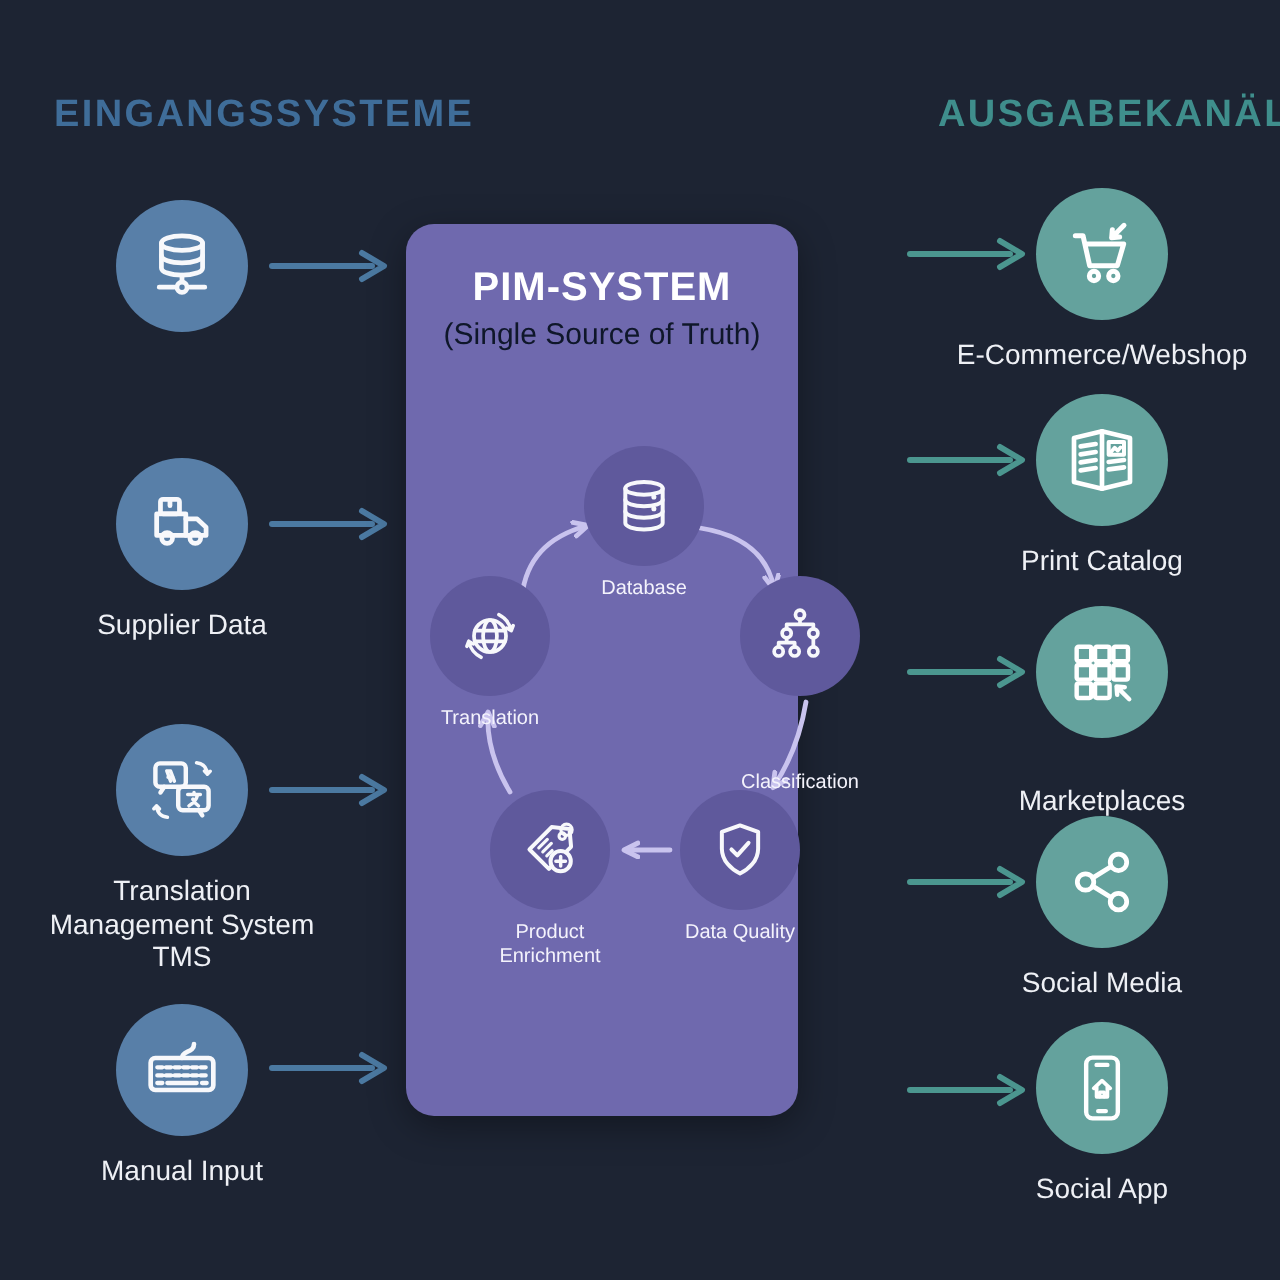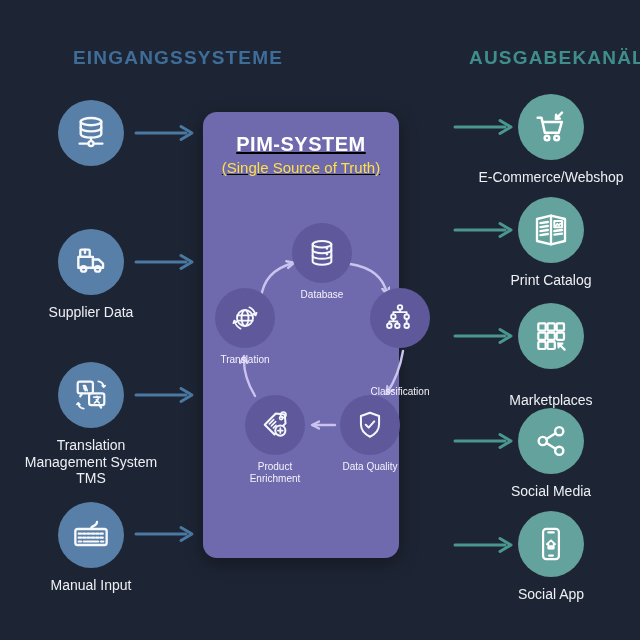--- a/index.html
+++ b/index.html
@@ -12,32 +12,32 @@
     --out-header:#3f8e8c;
     --in-arrow:#4b79a1;
     --out-arrow:#4b968f;
     --cycle-arrow:#c9c3ee;
     --ink:#eef0f5;
   }
   html,body{margin:0;padding:0;}
   body{background:#000;font-family:"Liberation Sans",sans-serif;}
   .stage{position:relative;width:640px;height:640px;background:var(--bg);overflow:hidden;}
   .col-header{position:absolute;font-size:19px;font-weight:bold;letter-spacing:1.2px;white-space:nowrap;}
-  .col-header.left{left:27px;top:47px;color:var(--in-header);margin-left:46px;}
+  .col-header.left{left:27px;top:47px;color:var(--in-header);}
   .col-header.right{left:469px;top:47px;color:var(--out-header);}
   .node{position:absolute;display:flex;flex-direction:column;align-items:center;transform:translateX(-50%);}
   .node .bubble{width:66px;height:66px;border-radius:50%;display:flex;align-items:center;justify-content:center;flex:none;}
   .node.input .bubble{background:var(--in-circle);}
   .node.output .bubble{background:var(--out-circle);}
   .node .lbl{margin-top:9px;font-size:14px;color:var(--ink);text-align:center;white-space:pre-line;line-height:1.18;width:180px;}
   .flow-arrow{position:absolute;}
   .pim-box{position:absolute;left:203px;top:112px;width:196px;height:446px;border-radius:14px;
-    background:var(--box);box-shadow:0 5px 18px rgba(0,0,0,.35);text-decoration:underline;}
+    background:var(--box);box-shadow:0 5px 18px rgba(0,0,0,.35);}
   .pim-title{margin-top:21px;text-align:center;font-size:20px;font-weight:bold;color:#ffffff;letter-spacing:.5px;}
-  .pim-sub{margin-top:3px;text-align:center;font-size:15px;color:#fde047;}
+  .pim-sub{margin-top:3px;text-align:center;font-size:15px;color:#0f172a;}
   .cycle-node{position:absolute;display:flex;flex-direction:column;align-items:center;transform:translateX(-50%);width:120px;}
   .cycle-node .bubble{width:60px;height:60px;border-radius:50%;background:var(--cycle-circle);display:flex;align-items:center;justify-content:center;flex:none;}
   .cycle-node .lbl{margin-top:6px;font-size:10px;color:#f4f3fc;text-align:center;white-space:pre-line;line-height:1.2;}
   .cycle-arrows{position:absolute;left:0;top:0;pointer-events:none;}
   svg.icon{display:block;}
 </style>
 </head>
 <body>
 
 <div class="stage">

